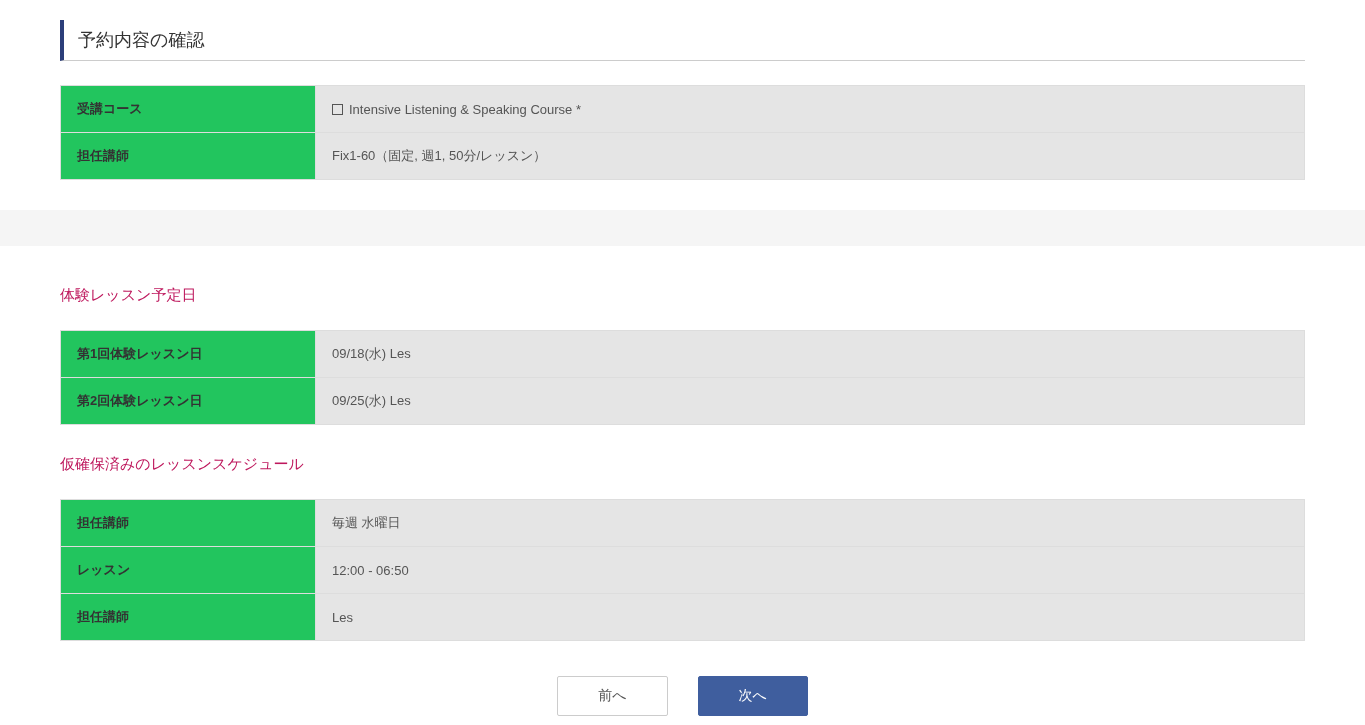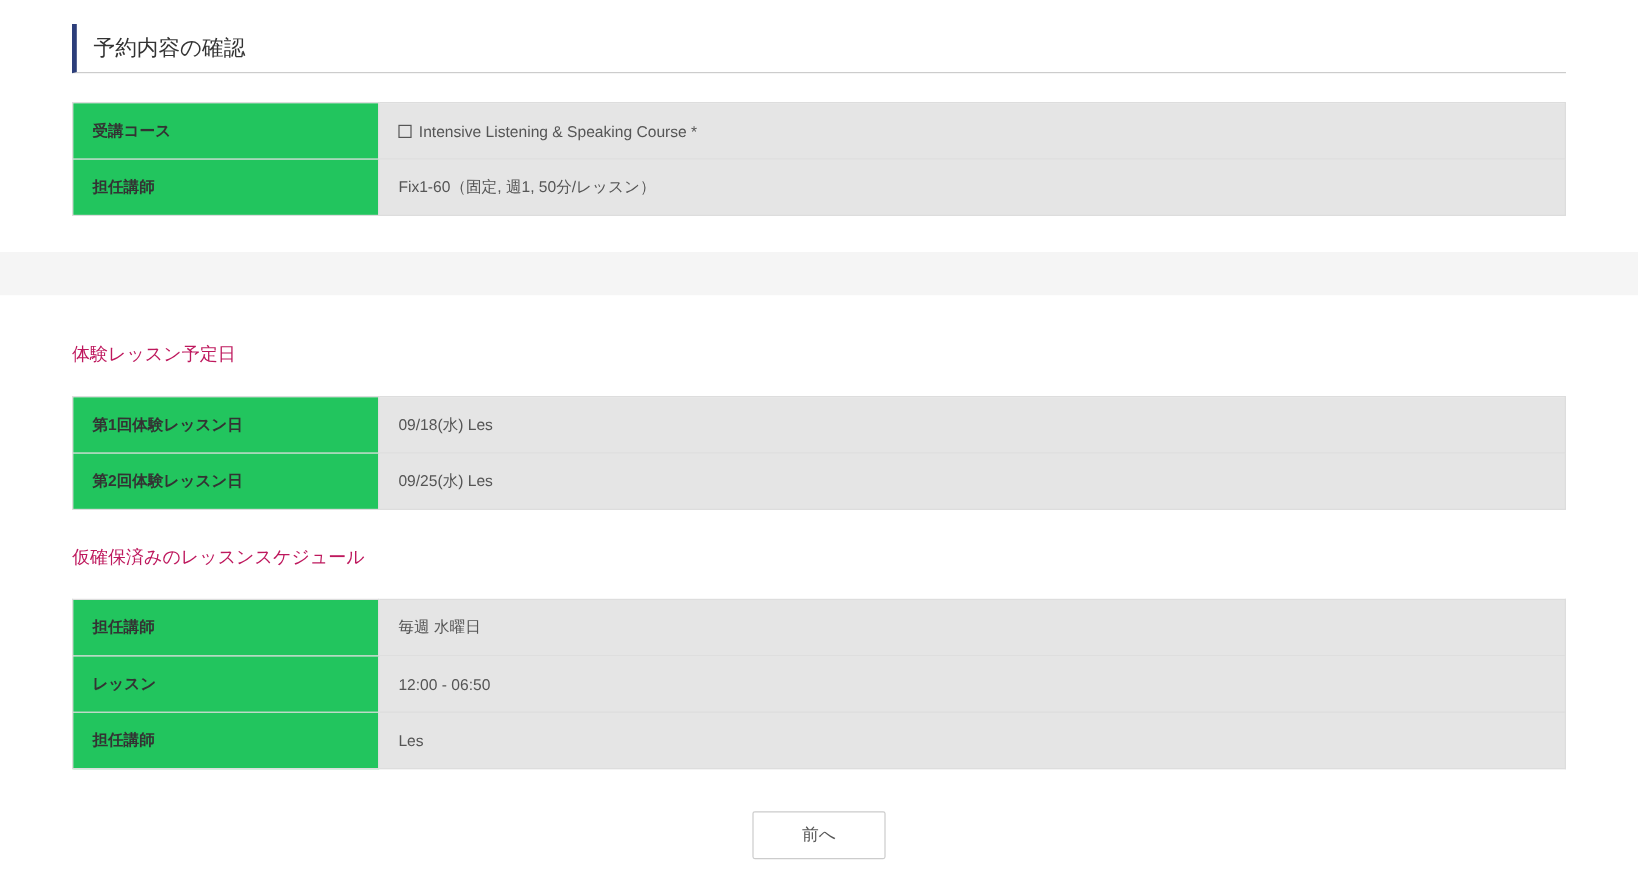--- a/index.html
+++ b/index.html
@@ -153,14 +153,15 @@
     </tr>
     <tr>
       <th>担任講師</th>
       <td>Les</td>
     </tr>
   </tbody>
     </table>
 
   <div class="button-row">
     <button class="btn btn-secondary">前へ</button>
+    <button class="btn btn-primary">次へ</button>
   </div>
 </div>
 
 </body></html>

